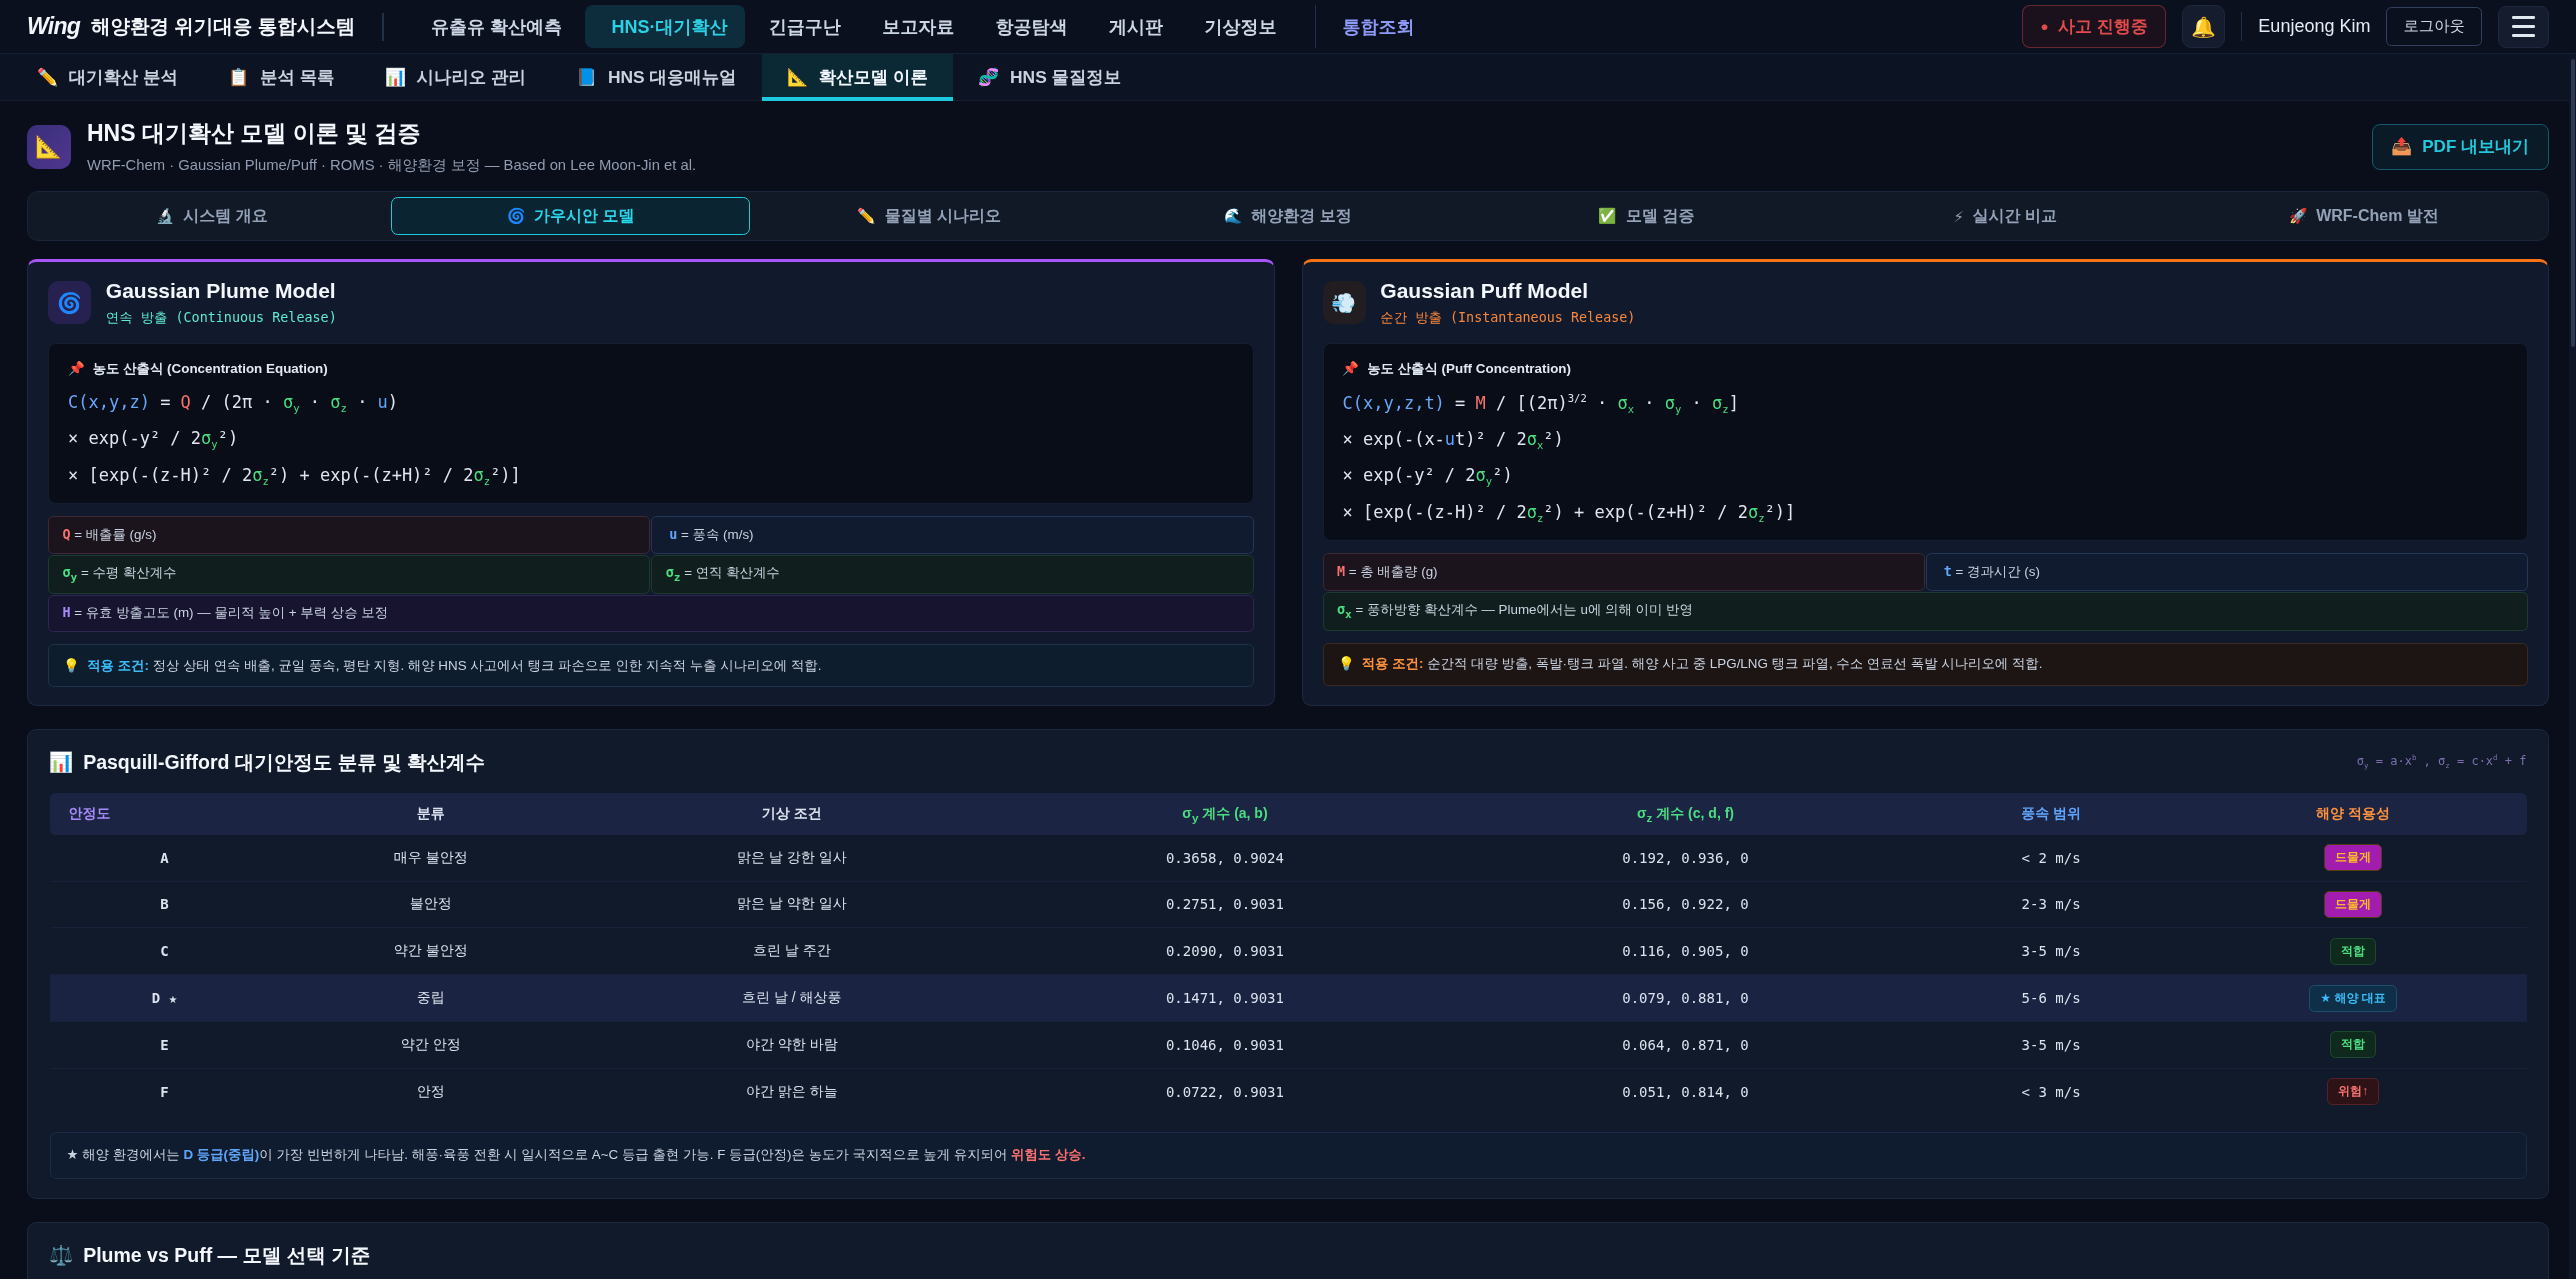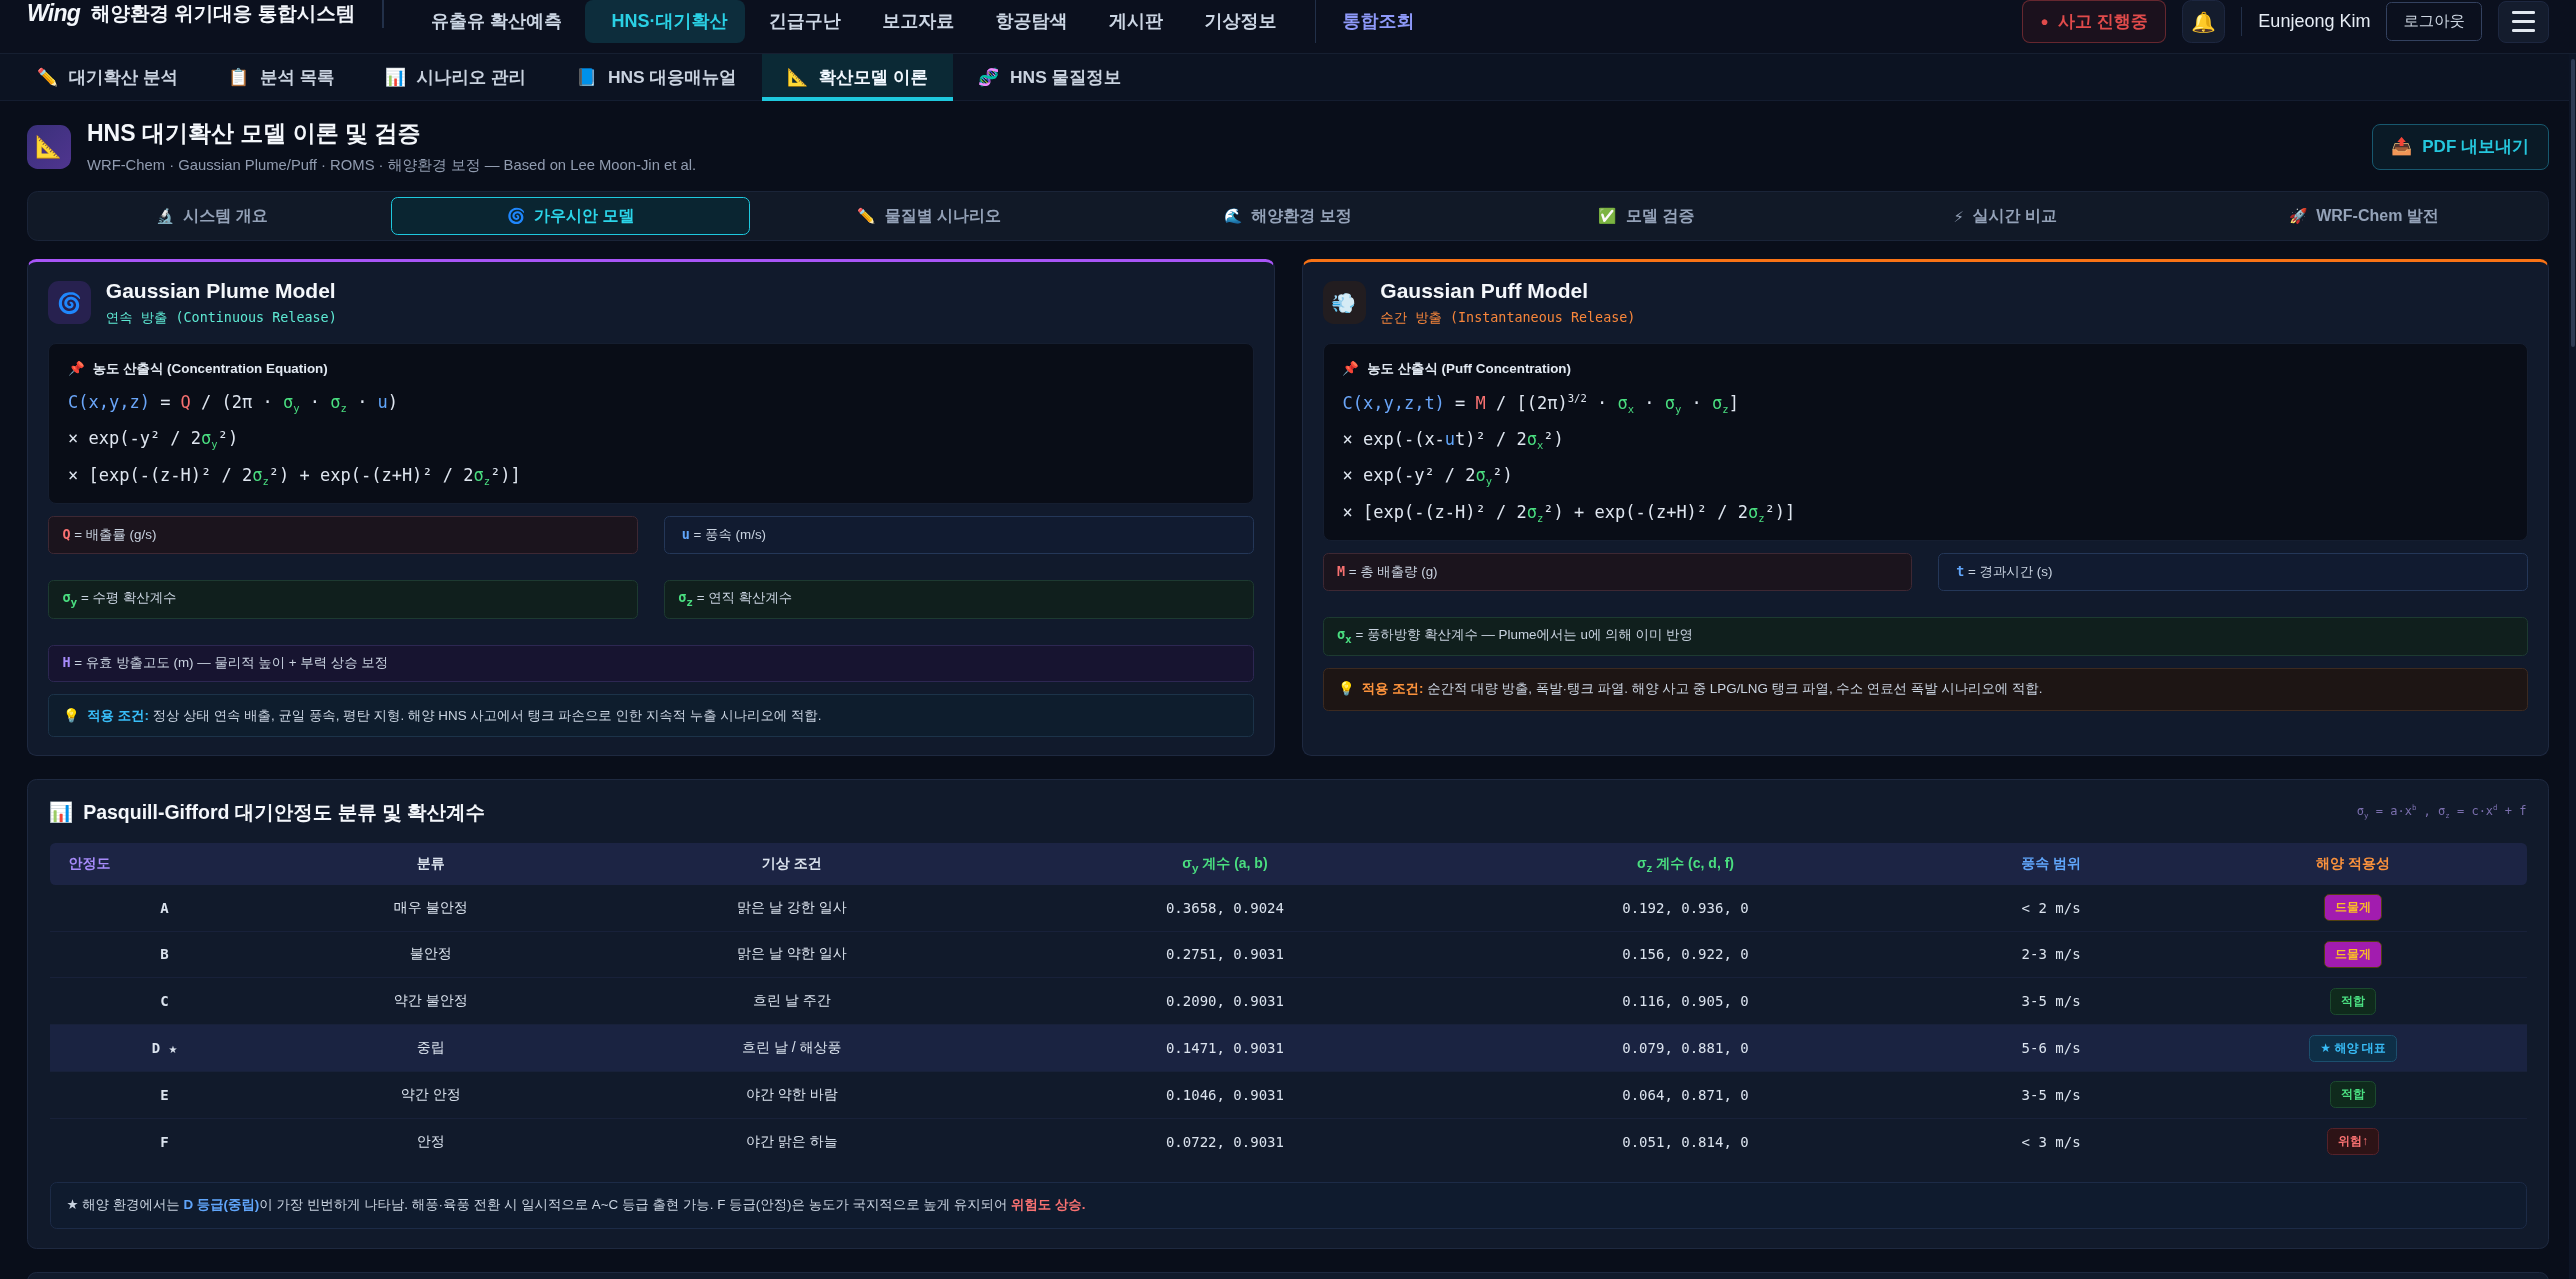--- a/index.html
+++ b/index.html
@@ -4,21 +4,21 @@
 <style>
   * { box-sizing: border-box; }
   html,body { margin:0; padding:0; }
   body {
     width:2576px; height:1279px; overflow:hidden; position:relative;
     background:#090e1a; color:#e2e8f0;
     font-family:"Liberation Sans","DejaVu Sans",sans-serif;
   }
 
   
-  .topbar { height:54px; display:flex; align-items:flex-start; background:#0b101e;
+  .topbar { height:54px; display:flex; align-items:center; background:#0b101e;
     border-bottom:0.7px solid #161f31; padding:0 27px; }
   .brand-wrap { display:flex; align-items:center; gap:10.7px; }
   .logo { font-style:italic; font-weight:800; font-size:23px; letter-spacing:-0.7px; color:#f3f6fb; }
   .brand { font-size:19.5px; font-weight:800; color:#f3f6fb; white-space:nowrap; }
   .tb-divider { width:1.3px; height:28px; background:#223049; margin:0 29.5px 0 27px; }
   .topnav { display:flex; align-items:center; }
   .nav-item { font-size:18px; font-weight:700; color:#ccd6e4; padding:9.4px 18px;
     border-radius:8px; margin-right:5.4px; cursor:pointer; white-space:nowrap; }
   .nav-item.active { background:#0d2d3c; color:#2ad0e4;padding-left:26px; }
   .nav-item.accent { color:#8e99f9; border-left:1.3px solid #223049; border-radius:0;
@@ -90,21 +90,21 @@
   .formula-block { margin-top:16px; background:#090d17; border:0.7px solid #151e30;
     border-radius:8px; padding:16px 19px; }
   .f-title { font-size:13.4px; font-weight:700; color:#e2e9f2; display:flex; gap:8px;
     align-items:center; }
   .f-line { font-family:"DejaVu Sans Mono",monospace; font-size:17px; margin-top:14px;
     color:#dfe6f0; }
   .f-line sub, .f-line sup, .tc-formula sub, .tc-formula sup { font-size:0.62em; }
   .seg.cy { color:#6aa5f8; } .seg.rd { color:#f87171; } .seg.gr { color:#4ade80; }
   .seg.bl { color:#60a5fa; } .seg.w { color:#dfe6f0; }
 
-  .param-grid { display:grid; grid-template-columns:1fr 1fr; gap:26px; margin-top:12px; }
+  .param-grid { display:grid; grid-template-columns:1fr 1fr; gap:1px; margin-top:12px; }
   .param { border-radius:5.4px; padding:8.7px 13.4px; font-size:13.4px; color:#c9d3e0; }
   .param.span2 { grid-column:1 / -1; }
   .param.red    { background:#1b141d; border:0.7px solid #3e2833; }
   .param.blue   { background:#111b30; border:0.7px solid #243758;padding-left:17px; }
   .param.green  { background:#101f1d; border:0.7px solid #1d3a31; }
   .param.purple { background:#171430; border:0.7px solid #2d2752; }
   .p-sym { font-family:"DejaVu Sans Mono",monospace; font-weight:700; }
   .s-red { color:#f87171; } .s-blue { color:#60a5fa; }
   .s-green { color:#4ade80; } .s-purple { color:#a78bfa; }
 

